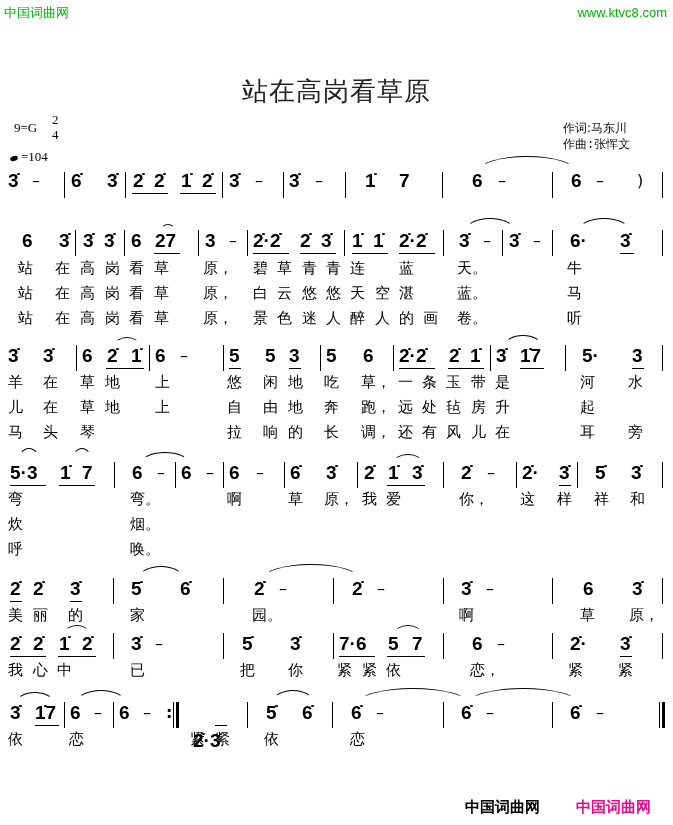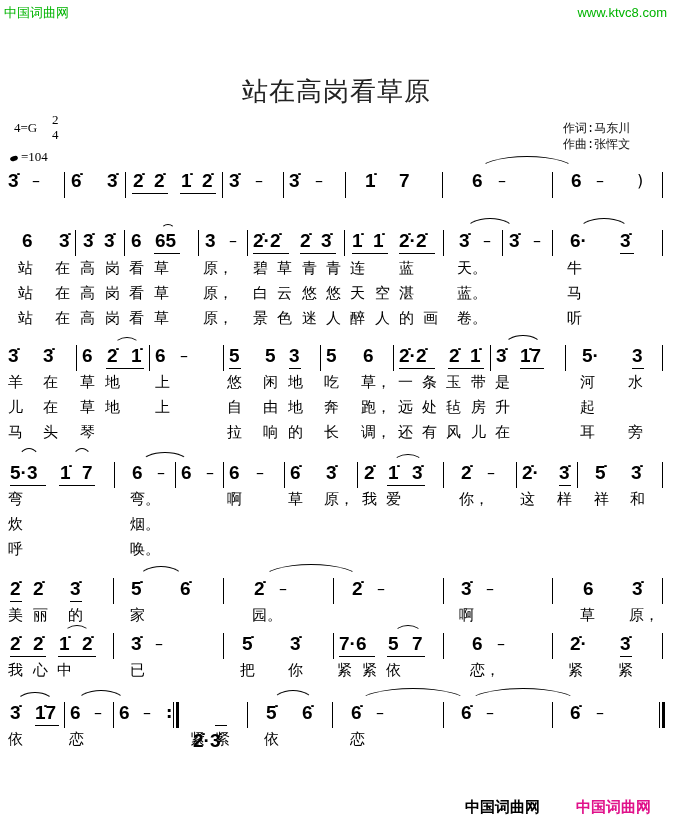--- a/index.html
+++ b/index.html
@@ -25,28 +25,28 @@
   .footer-site { left:576px; top:798px; font-size:15px; font-weight:bold; color:#e0118a; }
 </style>
 </head>
 <body>
 
 <div class="abs site-left">中国词曲网</div>
 <div class="abs site-right">www.ktvc8.com</div>
 
 <div class="abs title">站在高岗看草原</div>
 
-<div class="abs key">4=G</div>
+<div class="abs key">9=G</div>
 <div class="abs ts">
   <div>2</div>
   <div>4</div>
 </div>
 <div class="abs tempo"><span class="dot"></span><span>=104</span></div>
 
-<div class="abs meta credit" style="top:120px;font-family:Liberation Mono, monospace;">作词:马东川</div>
+<div class="abs meta credit" style="top:120px;">作词:马东川</div>
 <div class="abs meta credit" style="top:136px;font-family:Liberation Mono, monospace;">作曲:张恽文</div>
 
 <div class="row" style="top:170px;">
   <span class="n" style="left:8px;">3̇</span>
   <span class="dash" style="left:32px;">–</span>
   <div class="bar" style="left:64px;top:2px;height:26px;"></div>
   <span class="n" style="left:71px;">6̇</span>
   <span class="n" style="left:107px;">3̇</span>
   <div class="bar" style="left:125px;top:2px;height:26px;"></div>
   <span class="n" style="left:133px;">2̇</span>
@@ -77,21 +77,21 @@
 
 <div class="row" style="top:230px;">
   <span class="n" style="left:22px;">6</span>
   <span class="n" style="left:59px;">3̇</span>
   <div class="bar" style="left:75px;top:0;height:26px;"></div>
   <span class="n" style="left:83px;">3̇</span>
   <span class="n" style="left:104px;">3̇</span>
   <div class="bar" style="left:124px;top:0;height:26px;"></div>
   <span class="n" style="left:131px;">6</span>
   <div class="tie" style="left:161px;top:-6px;width:12px;height:5px;"></div>
-  <span class="n" style="left:155px;">65</span>
+  <span class="n" style="left:155px;">27</span>
   <div class="ul" style="left:154px;top:23px;width:26px;"></div>
   <div class="bar" style="left:198px;top:0;height:26px;"></div>
   <span class="n" style="left:205px;">3</span>
   <span class="dash" style="left:229px;">–</span>
   <div class="bar" style="left:247px;top:0;height:26px;"></div>
   <span class="n" style="left:253px;">2̇·2̇</span>
   <div class="ul" style="left:253px;top:23px;width:36px;"></div>
   <span class="n" style="left:300px;">2̇</span>
   <span class="n" style="left:321px;">3̇</span>
   <div class="ul" style="left:300px;top:23px;width:36px;"></div>

